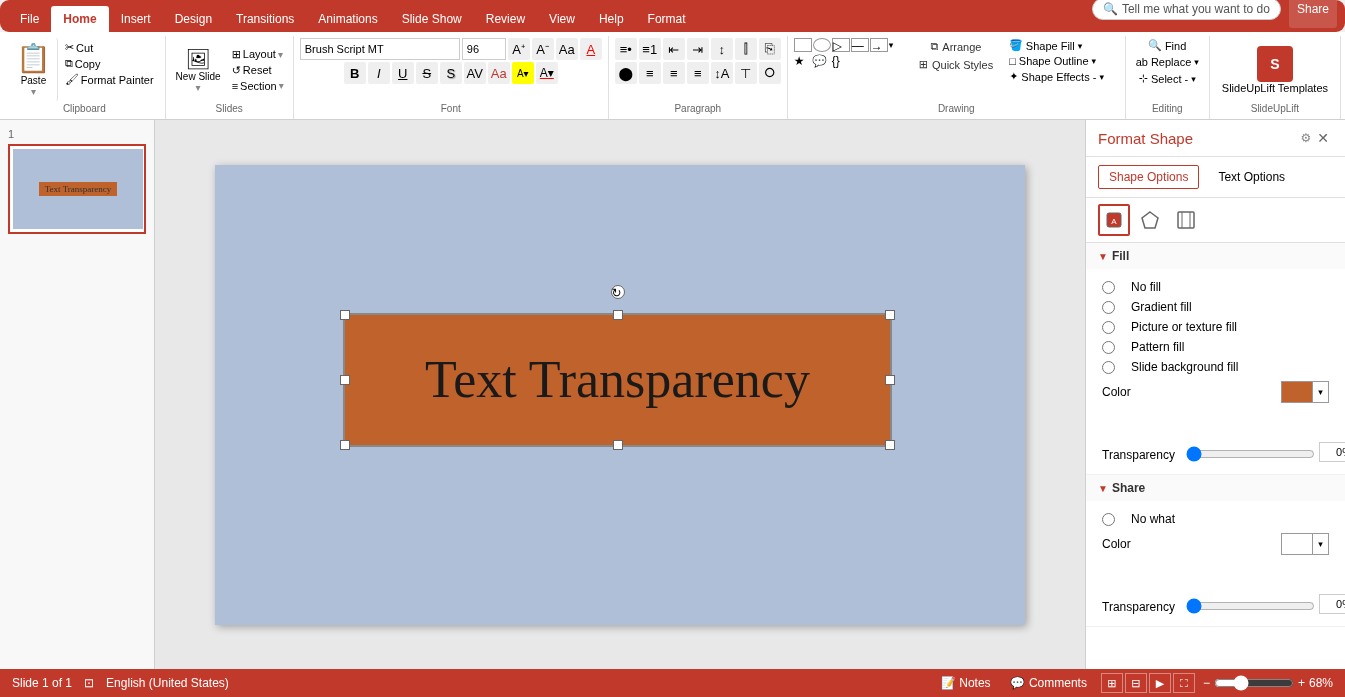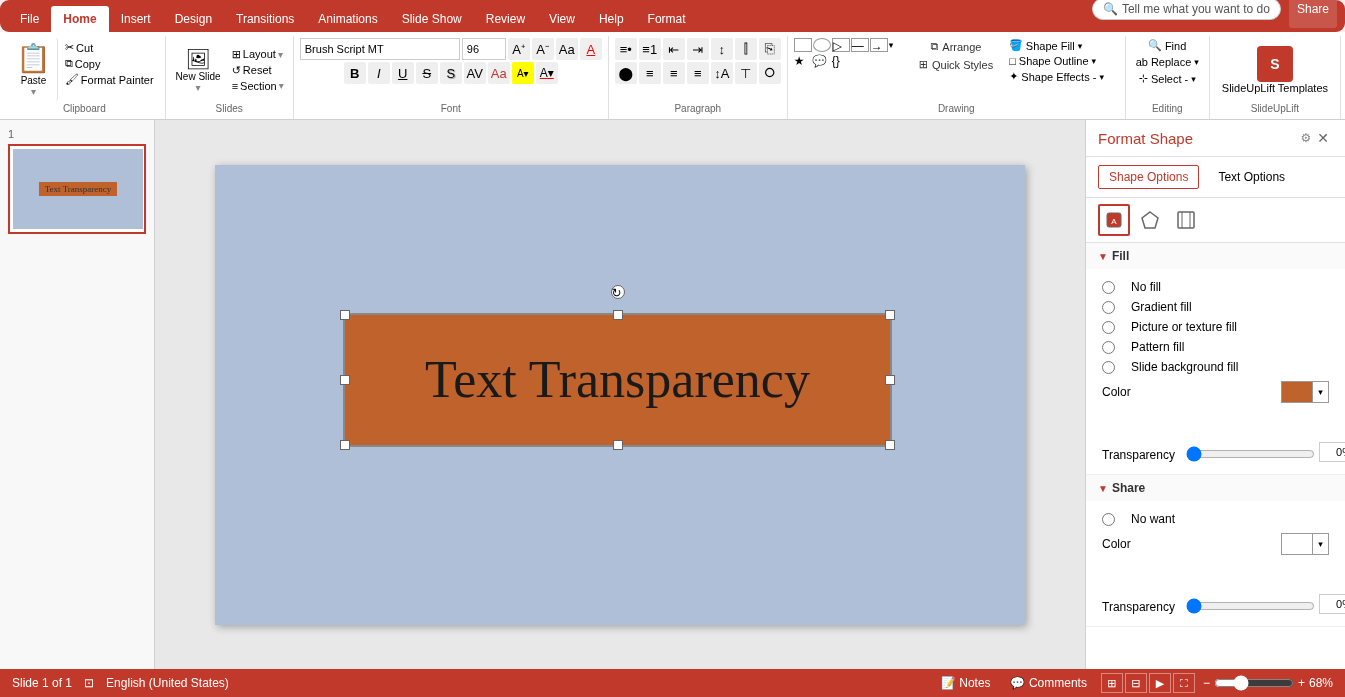--- a/index.html
+++ b/index.html
@@ -448,21 +448,21 @@
       </div>
 
       <div class="panel-section">
         <div class="panel-section-header">
           <span class="panel-section-arrow">▼</span>
           <span class="panel-section-title">Share</span>
         </div>
         <div class="panel-section-content">
           <div class="radio-row">
             <input type="radio" name="line" id="no-line" style="">
-            <label for="no-line">No want</label>
+            <label for="no-line">No what</label>
           </div>
           <div class="color-row">
             <span class="color-label">Color</span>
             <div class="spinner-wrap">
               <div class="color-btn" style="background:white;border:1px solid #999;"></div>
               <div class="color-dropdown">▾</div>
             </div>
           </div>
           <div class="transparency-row">
             <span class="transparency-label">Transparency</span>

